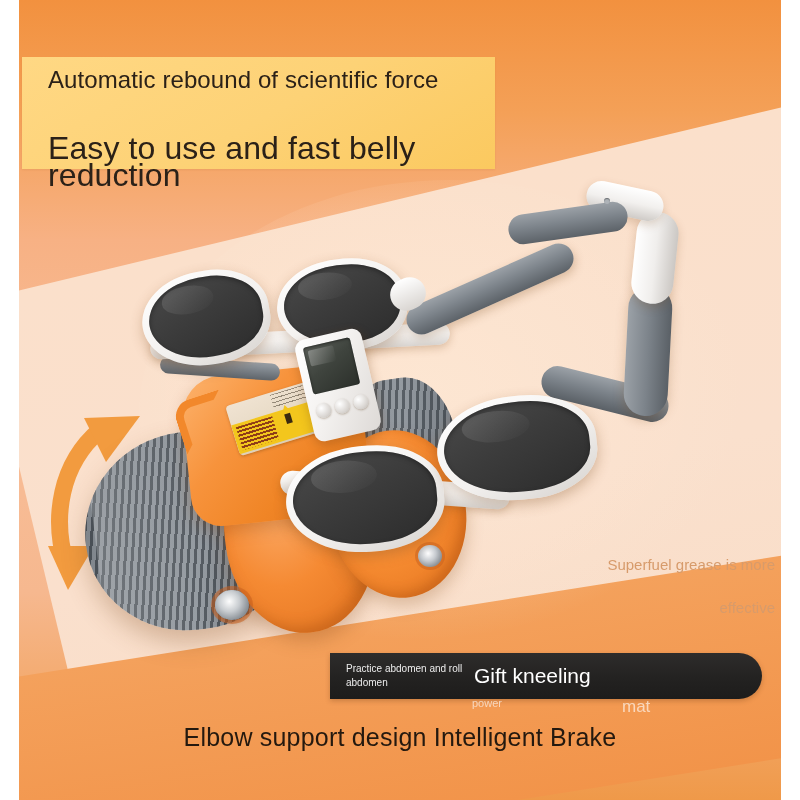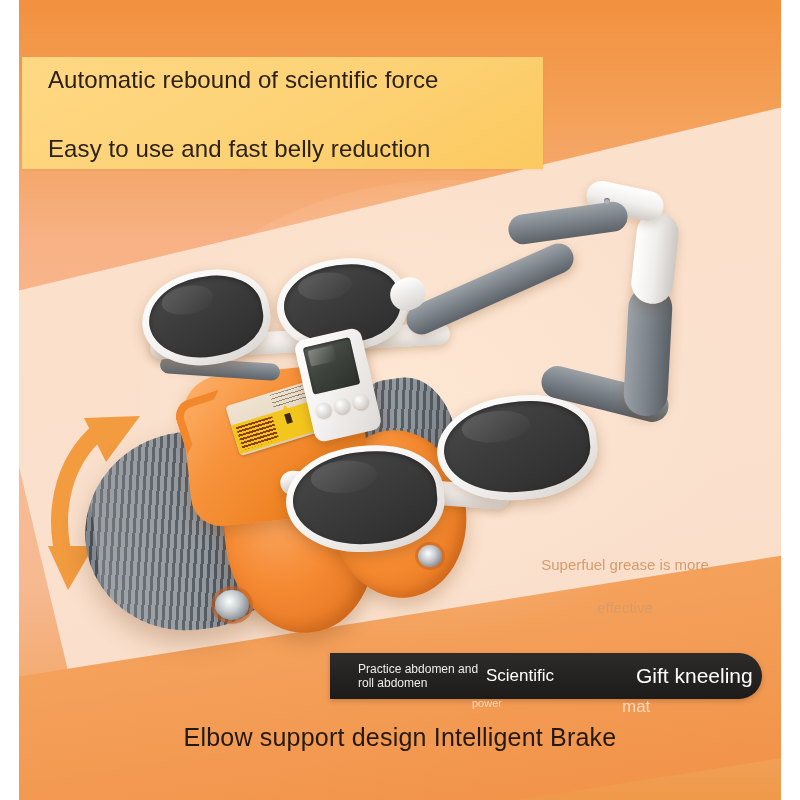--- a/index.html
+++ b/index.html
@@ -15,37 +15,37 @@
          transform:rotate(-13.5deg);transform-origin:left top;}
   .floor2{position:absolute;left:-60px;top:686px;width:920px;height:200px;
           background:linear-gradient(180deg,#f4a15c 0%,#f2944a 100%);
           transform:rotate(-9deg);transform-origin:left top;}
   .glow{position:absolute;left:120px;top:180px;width:620px;height:470px;border-radius:50%;
         background:radial-gradient(ellipse at 45% 45%,rgba(255,235,215,.55),rgba(255,220,190,0) 68%);}
 
   
   .banner{position:absolute;left:22px;top:57px;width:473px;height:112px;
           background:linear-gradient(150deg,#ffd884 0%,#fdd276 52%,#fbc95f 100%);
-          box-shadow:0 1px 2px rgba(150,90,30,.10);padding-left:48px;}
+          box-shadow:0 1px 2px rgba(150,90,30,.10);}
   .banner-l1{position:absolute;left:26px;top:9px;width:430px;font-size:24px;line-height:27px;
              color:#2b2118;letter-spacing:.1px;}
-  .banner-l2{position:absolute;left:26px;top:78px;width:448px;font-size:24px;line-height:27px;
+  .banner-l2{position:absolute;left:26px;top:78px;width:448px;font-size:32px;line-height:27px;
              color:#2b2118;letter-spacing:.1px;}
 
   
-  .fade-copy{position:absolute;right:25px;top:556px;width:300px;text-align:center;}
+  .fade-copy{position:absolute;right:25px;top:556px;width:300px;text-align:right;}
   .fade-copy div{font-size:15px;color:#d79b6b;line-height:17px;}
   .fade-copy .l2{margin-top:26px;}
 
   
   .pill{position:absolute;left:330px;top:653px;width:432px;height:46px;
         background:linear-gradient(180deg,#2e2c2b 0%,#232221 55%,#1d1c1b 100%);
         border-radius:0 24px 24px 0;display:flex;align-items:center;
         box-shadow:0 2px 5px rgba(80,40,10,.25);}
-  .pill .c1{width:128px;padding-left:28px;color:#ededed;font-size:12px;line-height:14px;}
+  .pill .c1{width:128px;padding-left:16px;color:#ededed;font-size:10px;line-height:14px;}
   .pill .c2{width:150px;color:#ffffff;font-size:17px;}
   .pill .c3{color:#ffffff;font-size:21px;}
   .pill-under{position:absolute;left:330px;top:697px;width:432px;height:26px;display:flex;}
   .pill-under .u1{width:142px;}
   .pill-under .u2{width:150px;color:rgba(255,255,255,.62);font-size:11px;}
   .pill-under .u3{color:rgba(255,255,255,.62);font-size:17px;}
 
   
   .tagline{position:absolute;left:0;top:723px;width:800px;text-align:center;
            font-size:25px;color:#24190f;letter-spacing:.2px;}
@@ -278,21 +278,20 @@
     <div class="banner-l2">Easy to use and fast belly reduction</div>
   </div>
 
   <div class="fade-copy">
     <div class="l1">Superfuel grease is more</div>
     <div class="l2">effective</div>
   </div>
 
   <div class="pill">
     <div class="c1">Practice abdomen and roll abdomen</div>
-    <div class="c2">Scientific</div>
     <div class="c3">Gift kneeling</div>
   </div>
   <div class="pill-under">
     <div class="u1"></div>
     <div class="u2">power</div>
     <div class="u3">mat</div>
   </div>
 
   <div class="tagline">Elbow support design Intelligent Brake</div>
 

